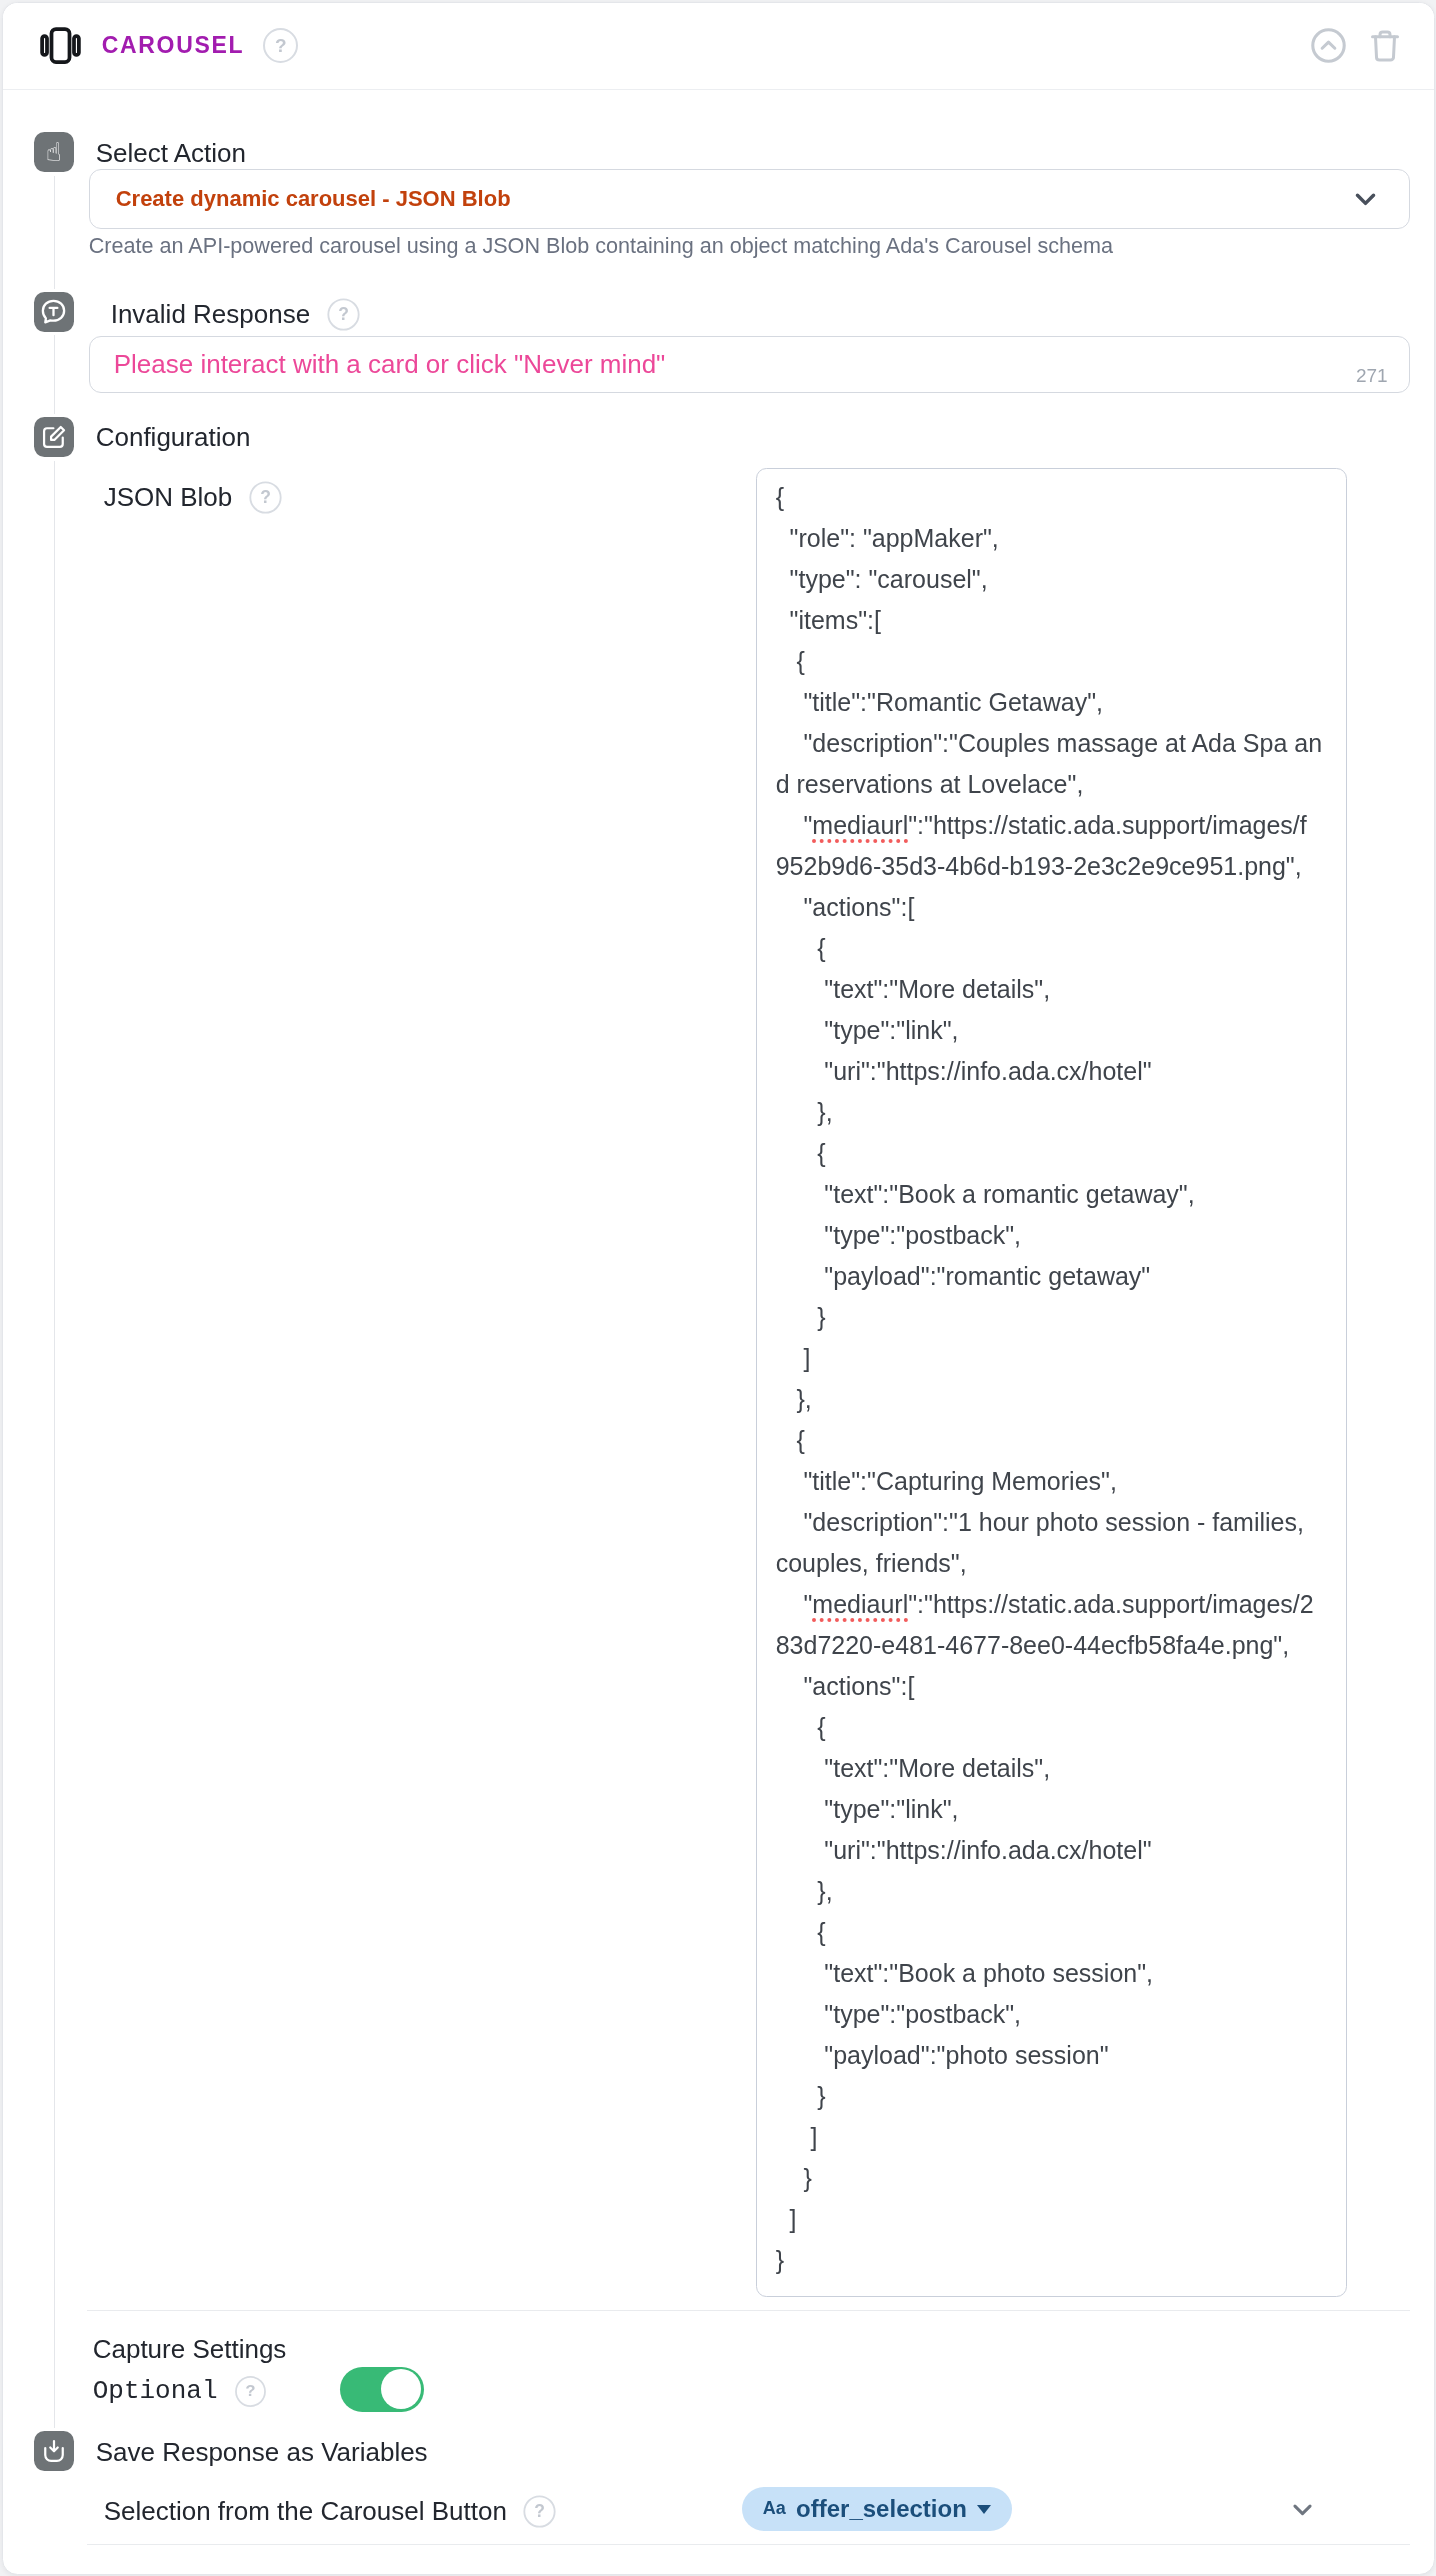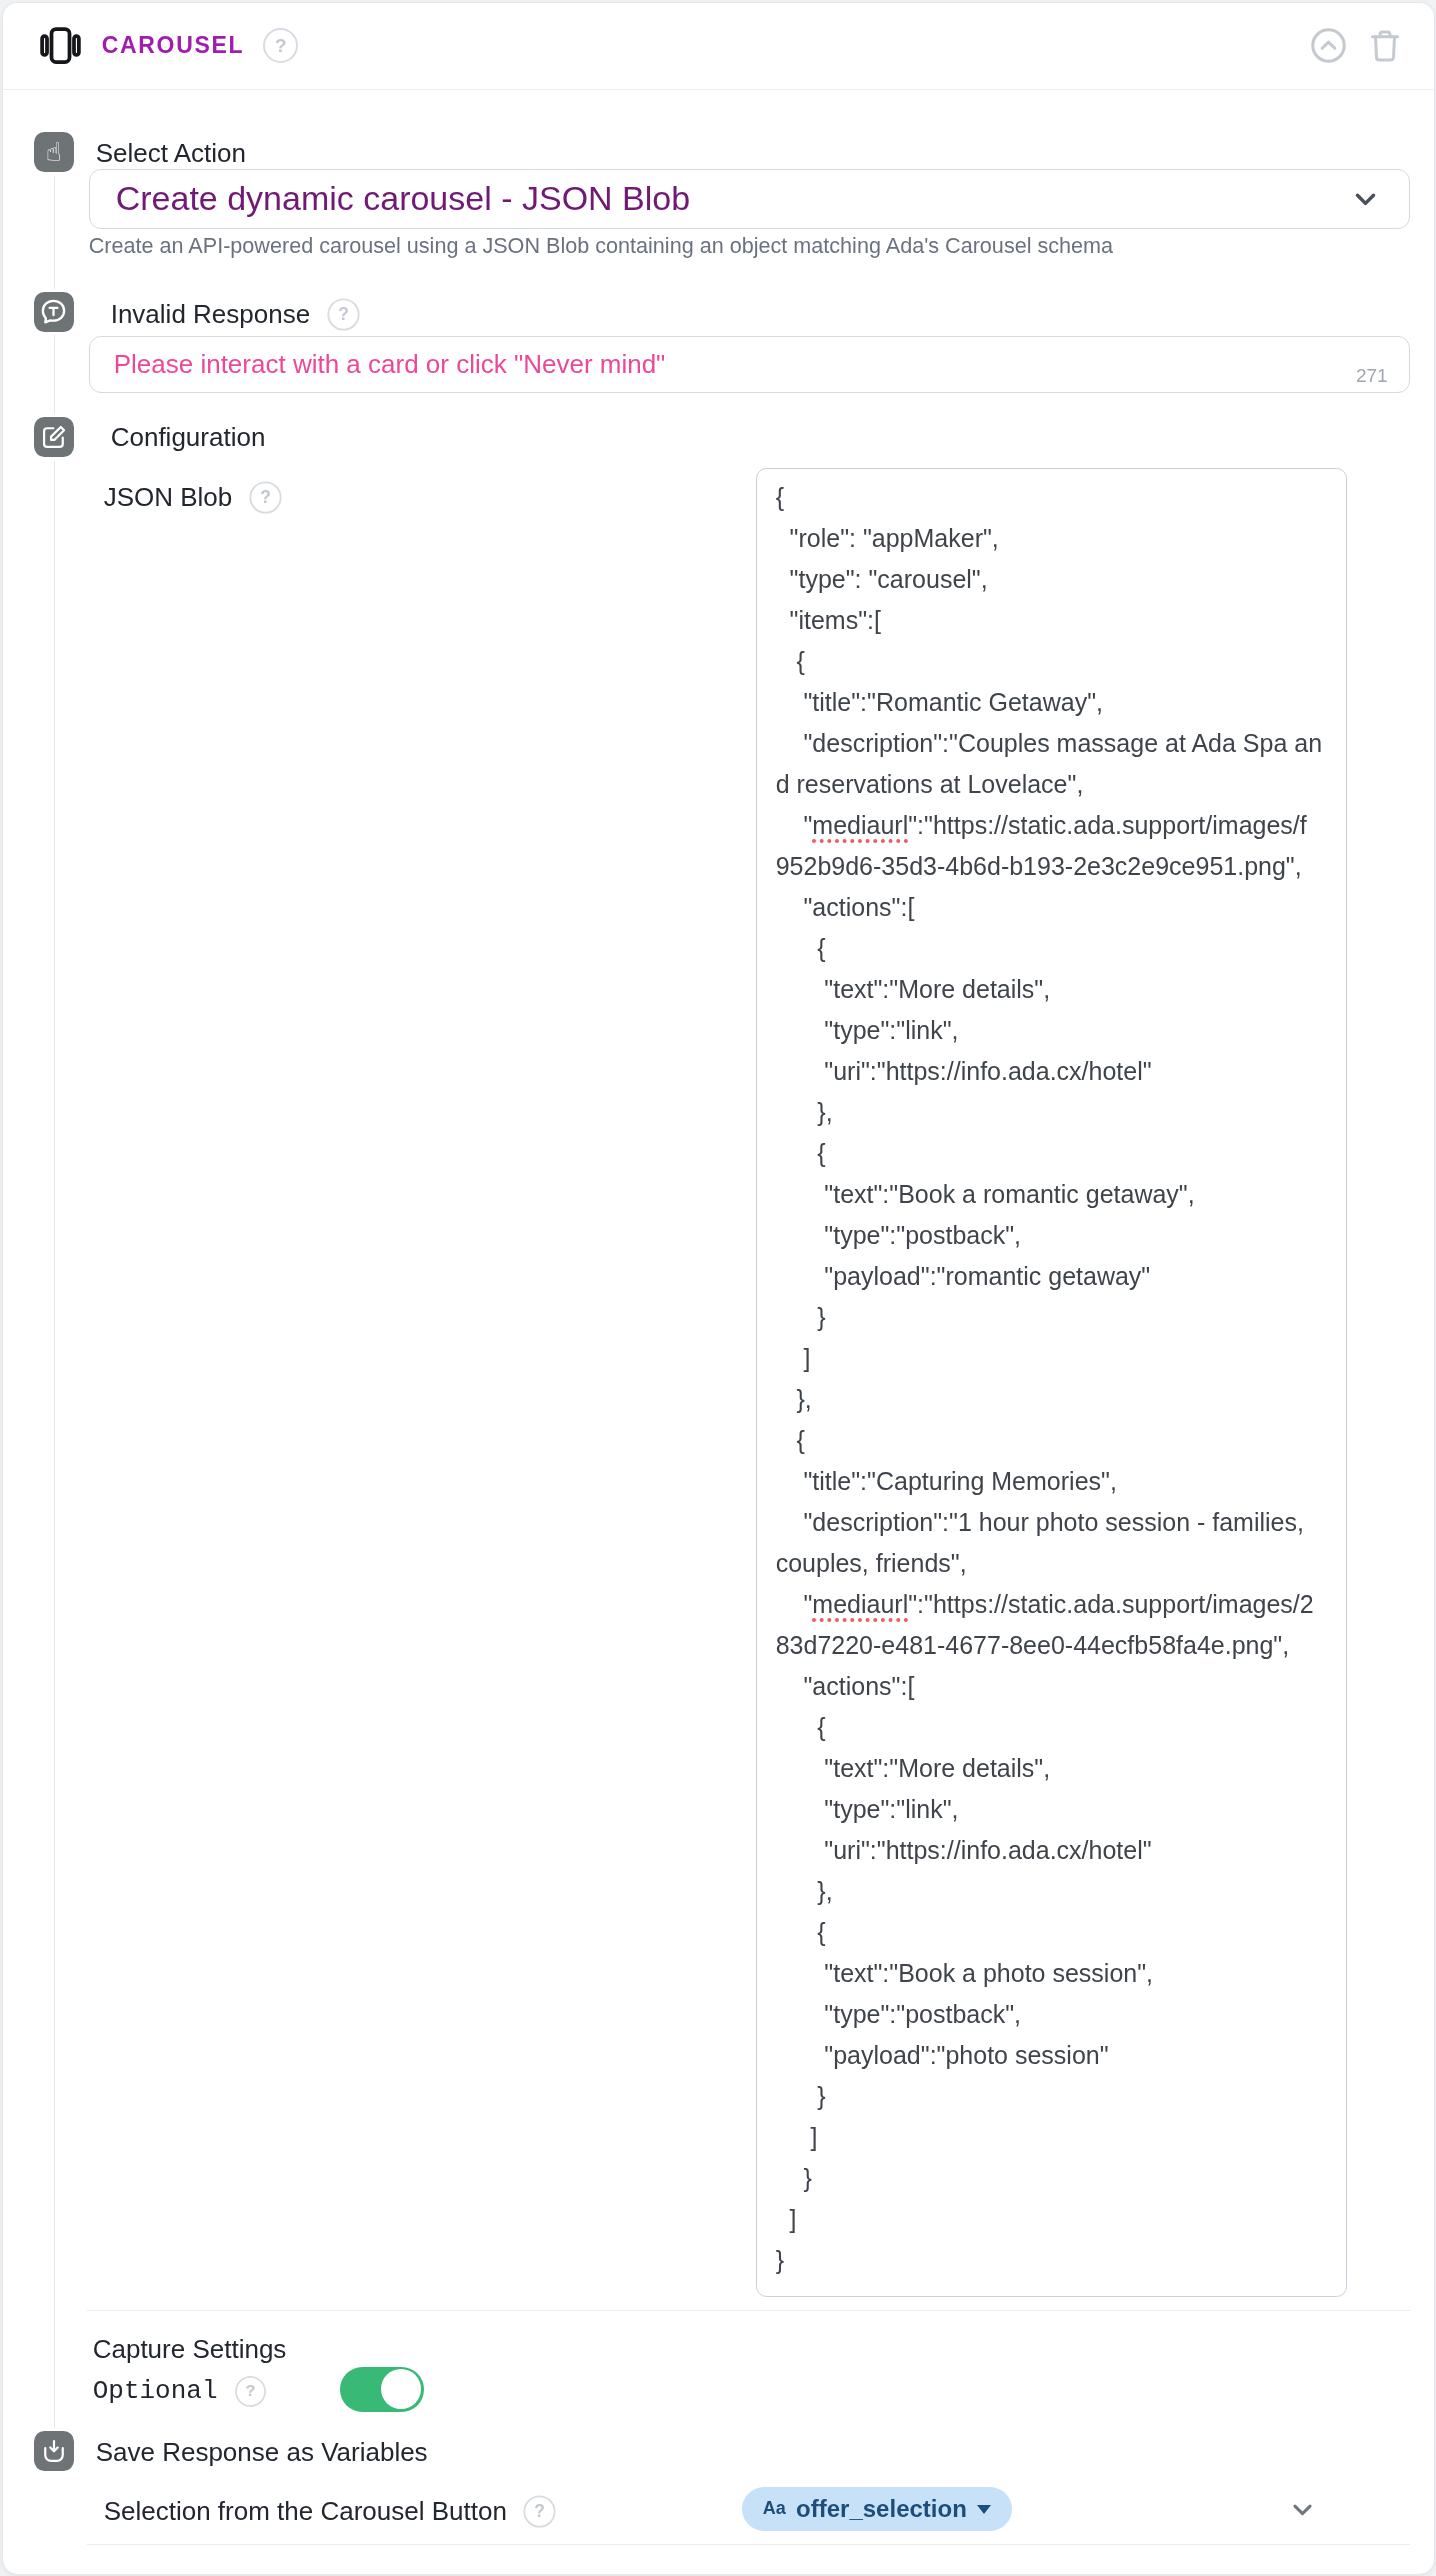--- a/index.html
+++ b/index.html
@@ -33,21 +33,21 @@
     color:#fff;
   }
   .conn{position:absolute;left:51px;width:1.7px;background:#e4e6ea;}
   .sec-label{position:absolute;font-size:26px;color:#22262e;white-space:nowrap;display:flex;align-items:center;gap:15.5px;}
   
   .select-ctl{
     position:absolute;left:86px;top:166px;width:1321px;height:60px;
     border:1.7px solid #d5d9e0;border-radius:12px;background:#fff;box-sizing:border-box;
     display:flex;align-items:center;cursor:pointer;
   }
-  .select-ctl .val{margin-left:26px;font-size:34px;color:#701a75;}
+  .select-ctl .val{margin-left:26px;font-size:22px;color:#c2410c;font-weight:bold;}
   .select-ctl .chev{position:absolute;right:26px;top:50%;transform:translateY(-50%);}
   .helper{position:absolute;left:86px;top:230px;width:1321px;font-size:21.6px;color:#6a7180;}
   .text-input{
     position:absolute;left:86px;top:333px;width:1321px;height:57px;
     border:1.7px solid #d5d9e0;border-radius:12px;background:#fff;box-sizing:border-box;
   }
   .text-input .val{position:absolute;left:24px;top:0;line-height:54px;font-size:26px;color:#ec4899;white-space:nowrap;}
   .text-input .count{position:absolute;right:21px;bottom:5.2px;font-size:19px;color:#9fa6b0;}
   
   .json-box{
@@ -161,21 +161,21 @@
   </div>
 
   <div class="tile" style="top:414px;">
     <span>
       <svg width="28" height="28" viewBox="0 0 24 24" fill="none" stroke="#fff" stroke-width="1.9" stroke-linecap="round" stroke-linejoin="round">
         <path d="M19.5 12.5v5.5c0 1.4-1.1 2.5-2.5 2.5H6c-1.4 0-2.5-1.1-2.5-2.5V7c0-1.4 1.1-2.5 2.5-2.5h5.5"></path>
         <path d="M17.8 3.4l2.8 2.8-8.3 8.3h-2.8v-2.8z"></path>
       </svg>
     </span>
   </div>
-  <div class="sec-label" style="left:108px;top:419px;">
+  <div class="sec-label" style="left:93px;top:419px;">
     <span>Configuration</span>
   </div>
   <div class="sec-label" style="left:101px;top:477px;">
     <span>JSON Blob</span>
     <span class="help" style="transform:scale(.92);">?</span>
   </div>
   <div class="json-box">
     <div class="json-text" role="textbox">{
   "role": "appMaker",
   "type": "carousel",

